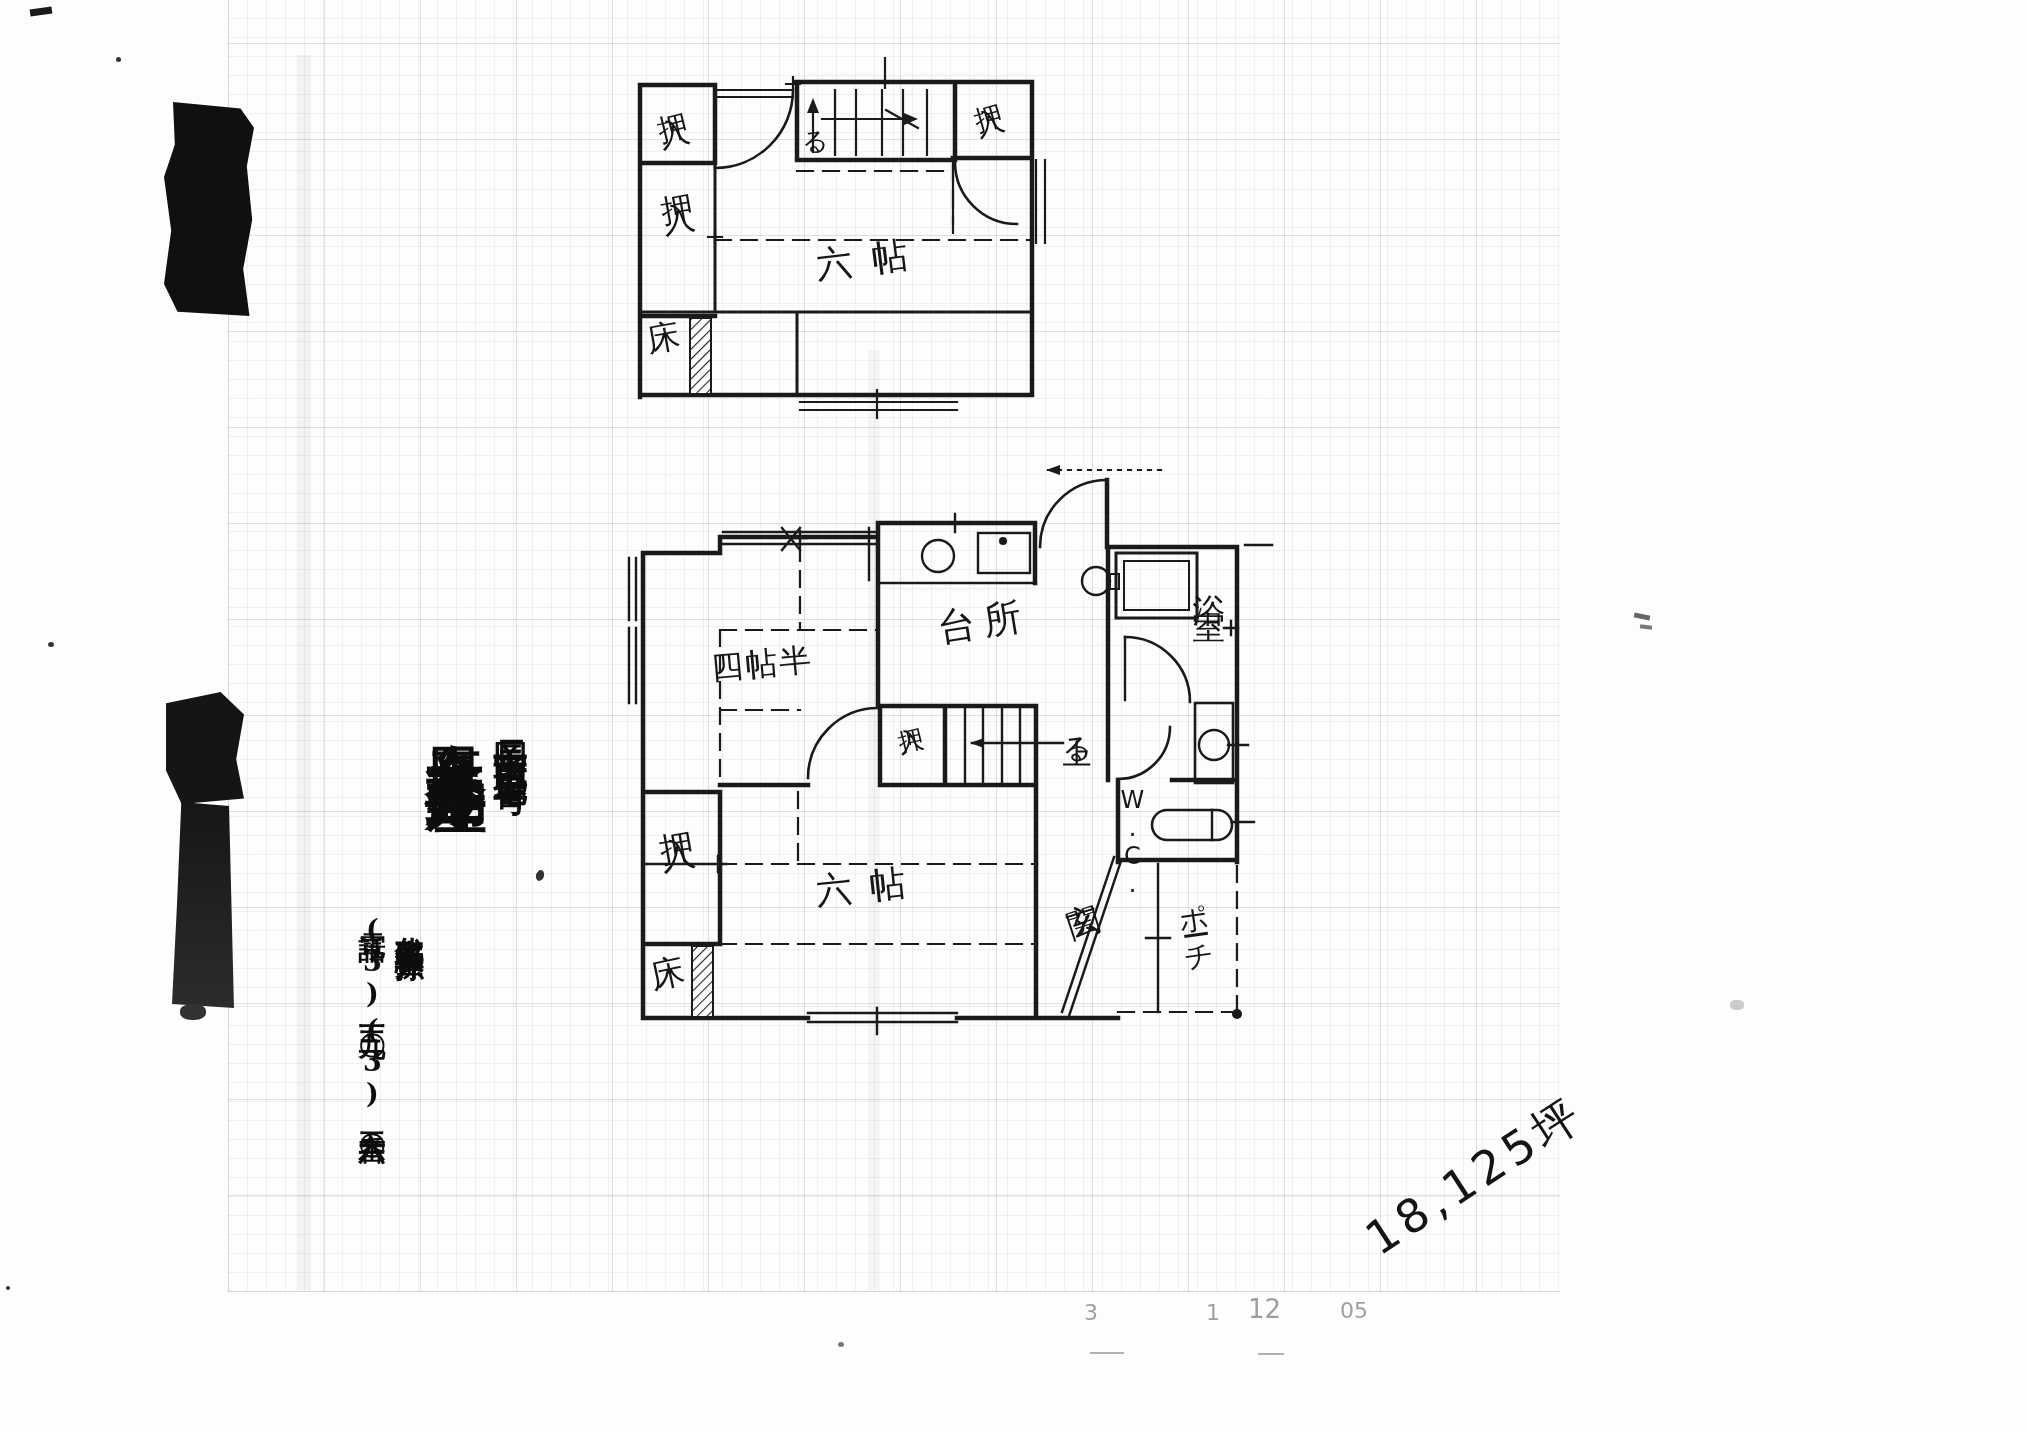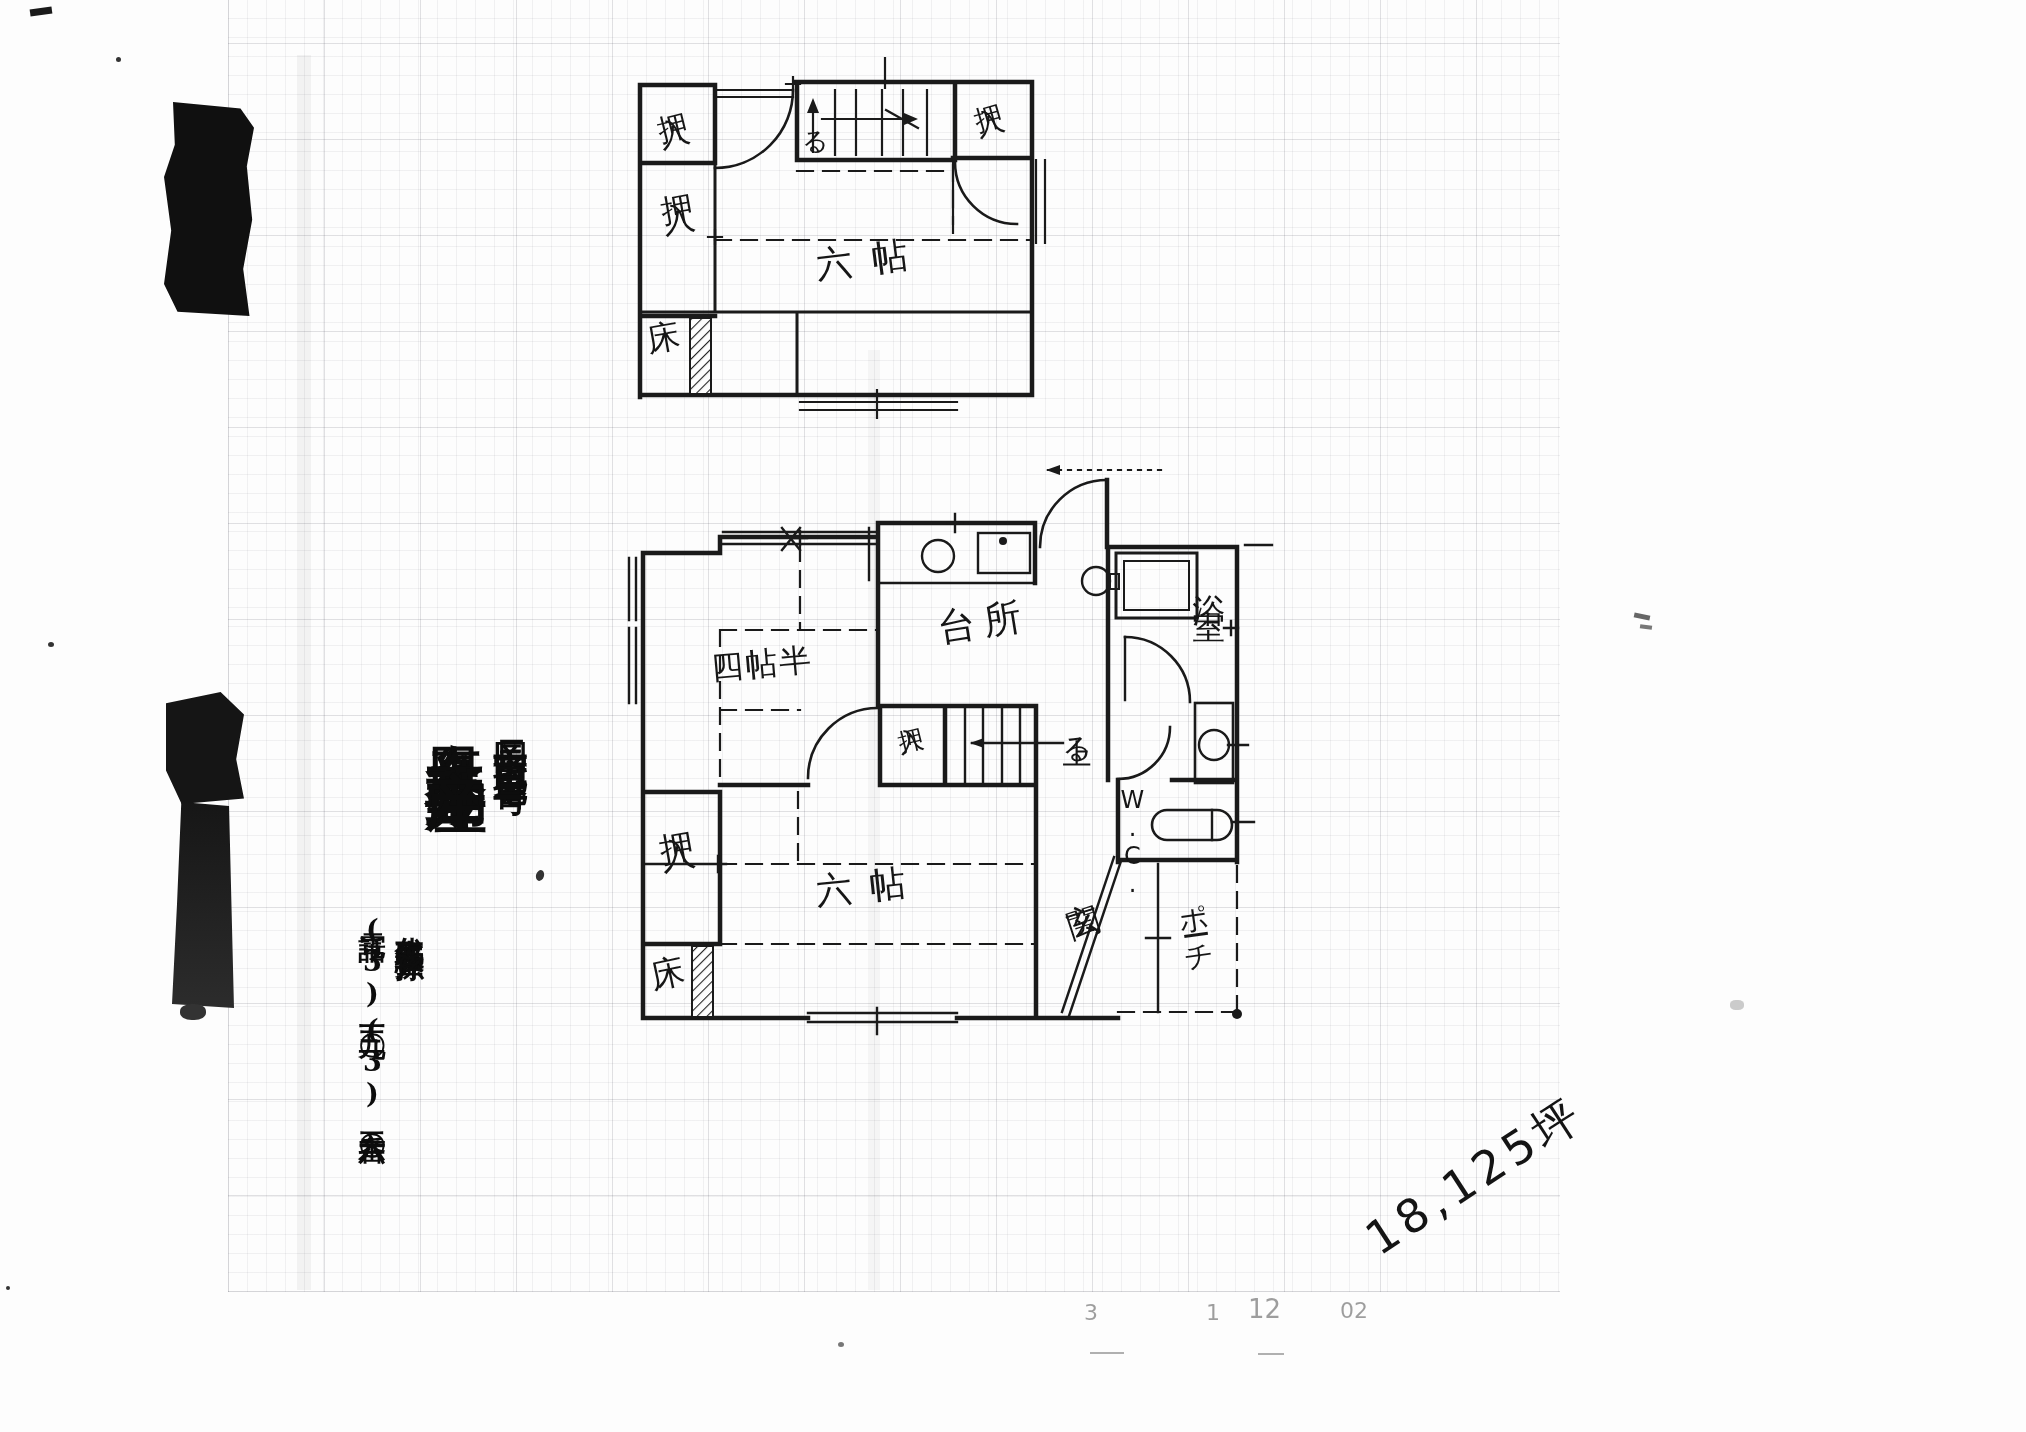--- a/index.html
+++ b/index.html
@@ -157,17 +157,17 @@
     <span style="font-size:50px;letter-spacing:3px;">有限会社</span><span style="font-size:62px;letter-spacing:1px;">金井不動産</span>
   </div>
   <div class="stamp" style="left:390px;top:914px;font-size:29px;letter-spacing:2px;height:315px;">代表取締役金井孫一</div>
   <div class="stamp" style="left:354px;top:912px;font-size:27px;letter-spacing:1px;height:330px;">電話(3)三九〇一(3)六三〇六番</div>
 
   <div class="handnote" style="left:1388px;top:1208px;">18,125坪</div>
 
   <div class="faint" style="left:1084px;top:1300px;font-size:22px;">3</div>
   <div class="faint" style="left:1206px;top:1300px;font-size:22px;">1</div>
   <div class="faint" style="left:1248px;top:1294px;font-size:26px;">12</div>
-  <div class="faint" style="left:1340px;top:1298px;font-size:22px;">02</div>
+  <div class="faint" style="left:1340px;top:1298px;font-size:22px;">05</div>
   <div class="speck" style="left:1090px;top:1352px;width:34px;height:2px;background:rgba(0,0,0,.3);"></div>
   <div class="speck" style="left:1258px;top:1353px;width:26px;height:2px;background:rgba(0,0,0,.3);"></div>
 
 </div>
 
 </body></html>

